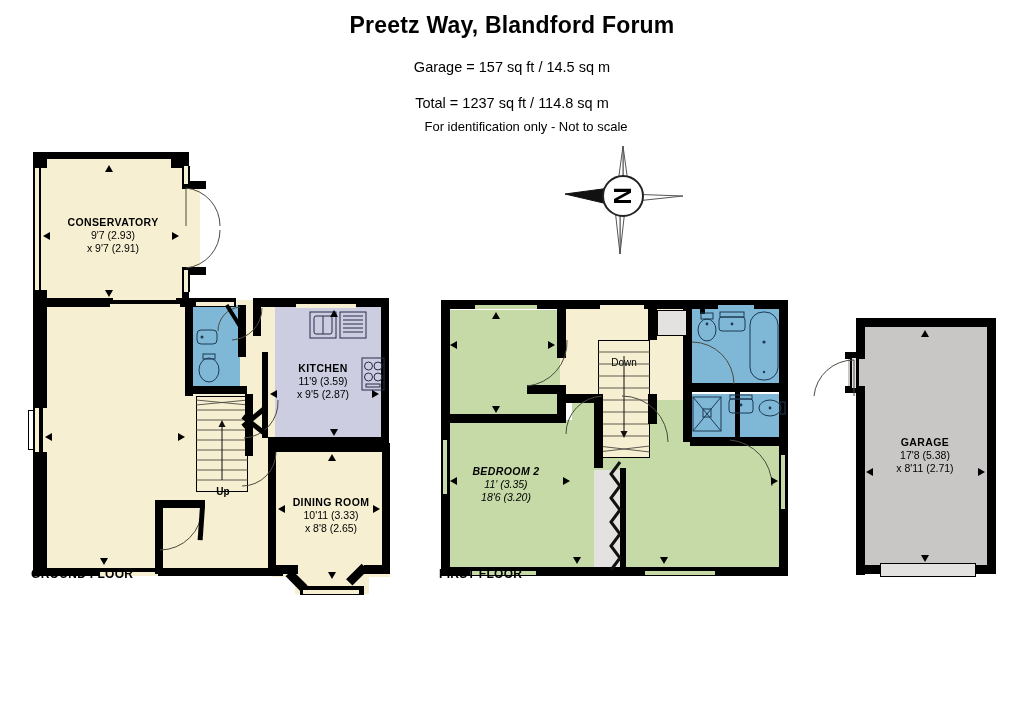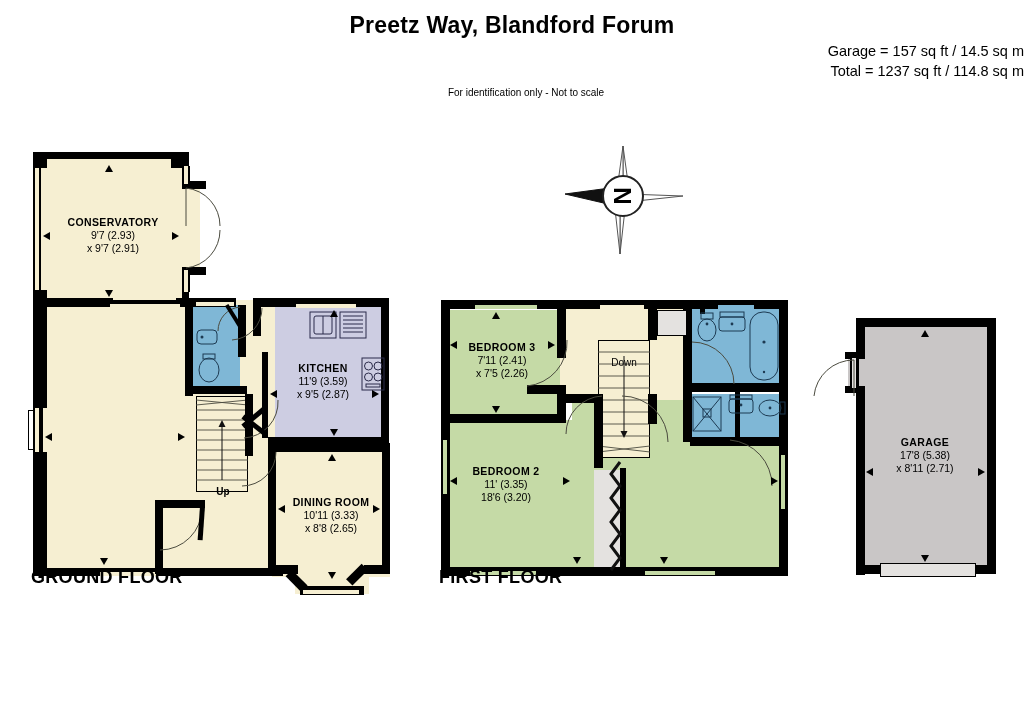--- a/index.html
+++ b/index.html
@@ -3,22 +3,22 @@
 <meta charset="utf-8">
 <style>
   html,body{margin:0;padding:0;background:#ffffff;}
   body{width:1024px;height:724px;position:relative;overflow:hidden;
        font-family:"Liberation Sans", sans-serif;color:#000;}
 
   
   #header{position:absolute;left:0;top:0;width:1024px;text-align:center;}
   #title{font-size:23px;font-weight:bold;letter-spacing:.2px;margin-top:12px;}
   .sub{font-size:14.5px;margin-top:7px;}
-  .sub2{font-size:14.5px;margin-top:4px;text-align:right;}
-  #notice{font-size:10px;margin-top:8px;margin-left:28px;}
+  .sub2{font-size:14.5px;margin-top:20px;}
+  #notice{font-size:13px;margin-top:8px;margin-left:28px;}
 
   
   #plan{position:absolute;left:0;top:0;width:1024px;height:724px;}
   .rm{position:absolute;box-sizing:border-box;}
 
   
   .f-cream{background:#f6efd2;}
   .f-green{background:#c5daa6;}
   .f-blue{background:#7fb7d6;}
   .f-lav{background:#cdcde2;}
@@ -33,21 +33,21 @@
   .win{position:absolute;background:#000;box-sizing:border-box;}
   .win.h{border-top:2px solid #000;border-bottom:2px solid #000;}
   .win > i{display:block;background:#f6efd2;width:100%;height:100%;}
   .win.h > i{height:4px;margin-top:2px;background:#f6efd2;}
   .win.v > i{width:4px;margin-left:2px;height:100%;background:#f6efd2;}
 
   
   .lbl{position:absolute;text-align:center;line-height:1.22;}
   .lbl .nm{font-size:10.5px;font-weight:bold;letter-spacing:.4px;white-space:nowrap;}
   .lbl .dm{font-size:10.5px;white-space:nowrap;}
-  .floorlbl{position:absolute;font-size:18px;font-weight:bold;letter-spacing:.3px;}
+  .floorlbl{position:absolute;font-size:12px;font-weight:bold;letter-spacing:.3px;}
   .dirlbl{position:absolute;font-size:10px;}
 
   
   .ar{position:absolute;width:0;height:0;}
   .ar.up{border-left:4px solid transparent;border-right:4px solid transparent;border-bottom:7px solid #000;}
   .ar.dn{border-left:4px solid transparent;border-right:4px solid transparent;border-top:7px solid #000;}
   .ar.lf{border-top:4px solid transparent;border-bottom:4px solid transparent;border-right:7px solid #000;}
   .ar.rt{border-top:4px solid transparent;border-bottom:4px solid transparent;border-left:7px solid #000;}
 
   svg.fx{position:absolute;overflow:visible;}
@@ -435,27 +435,22 @@
     <div class="dm">11'9 (3.59)</div>
     <div class="dm">x 9'5 (2.87)</div>
   </div>
 
   <div class="lbl" style="left:272px;top:496px;width:118px;">
     <div class="nm">DINING ROOM</div>
     <div class="dm">10'11 (3.33)</div>
     <div class="dm">x 8'8 (2.65)</div>
   </div>
 
-  <div class="lbl" style="left:447px;top:341px;width:110px;">
-    <div class="nm">BEDROOM 3</div>
-    <div class="dm">7'11 (2.41)</div>
-    <div class="dm">x 7'5 (2.26)</div>
-  </div>
-
-  <div class="lbl" style="left:447px;top:465px;width:118px;">
+
+  <div class="lbl" style="left:447px;top:465px;width:118px;font-style:italic;">
     <div class="nm">BEDROOM 2</div>
     <div class="dm">11' (3.35)</div>
     <div class="dm">18'6 (3.20)</div>
   </div>
 
 
   <div class="lbl" style="left:862px;top:436px;width:126px;">
     <div class="nm">GARAGE</div>
     <div class="dm">17'8 (5.38)</div>
     <div class="dm">x 8'11 (2.71)</div>

